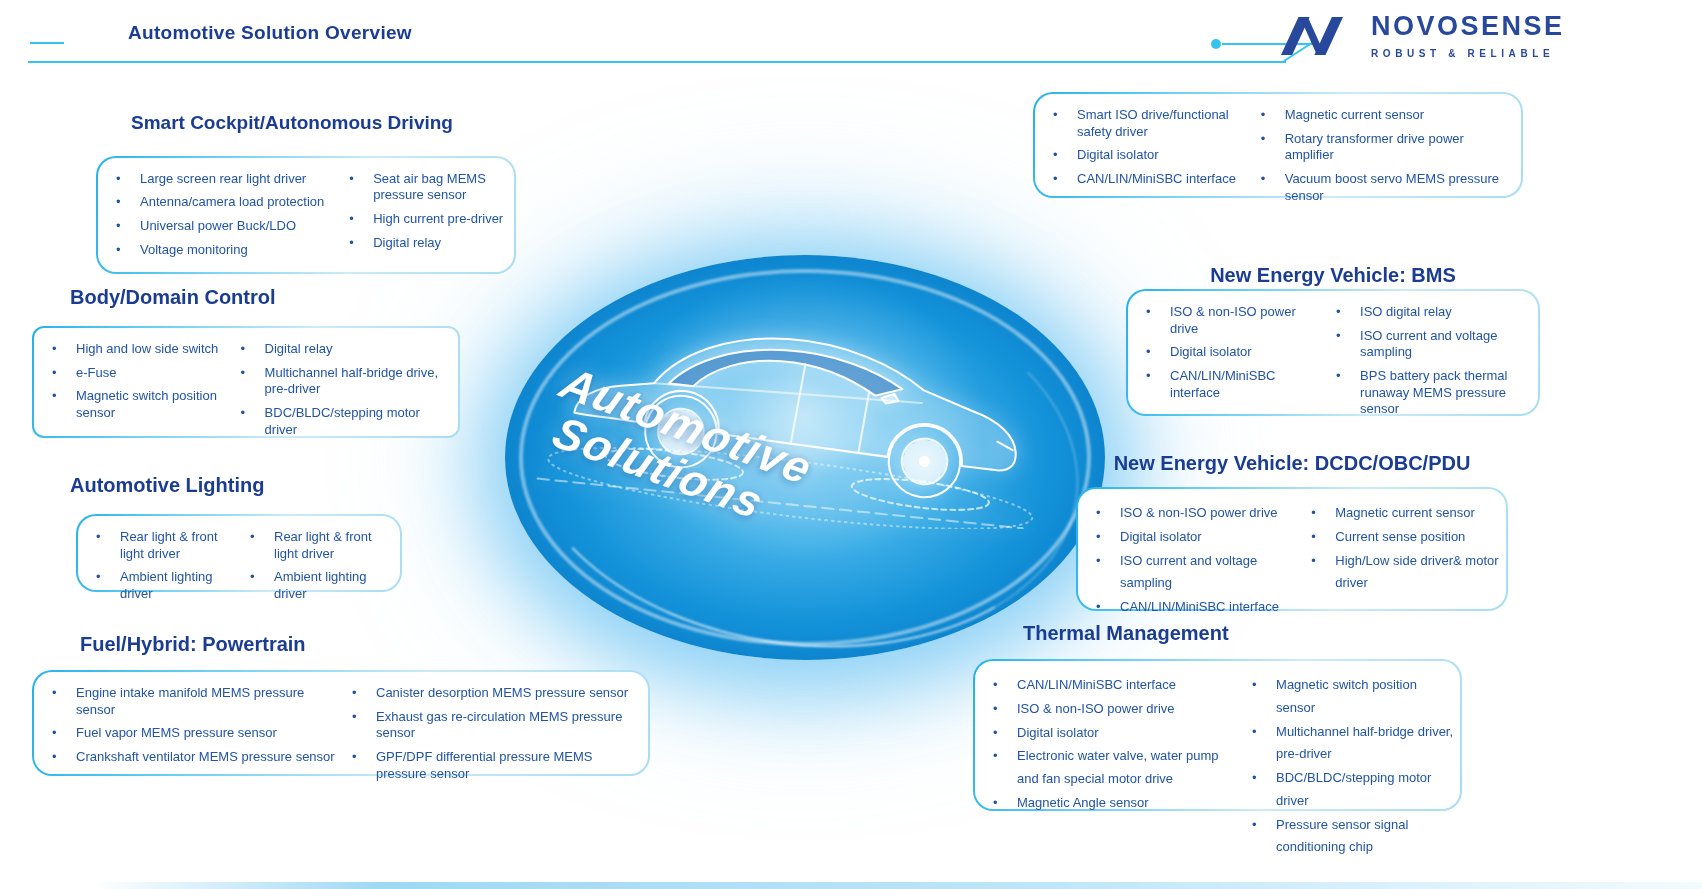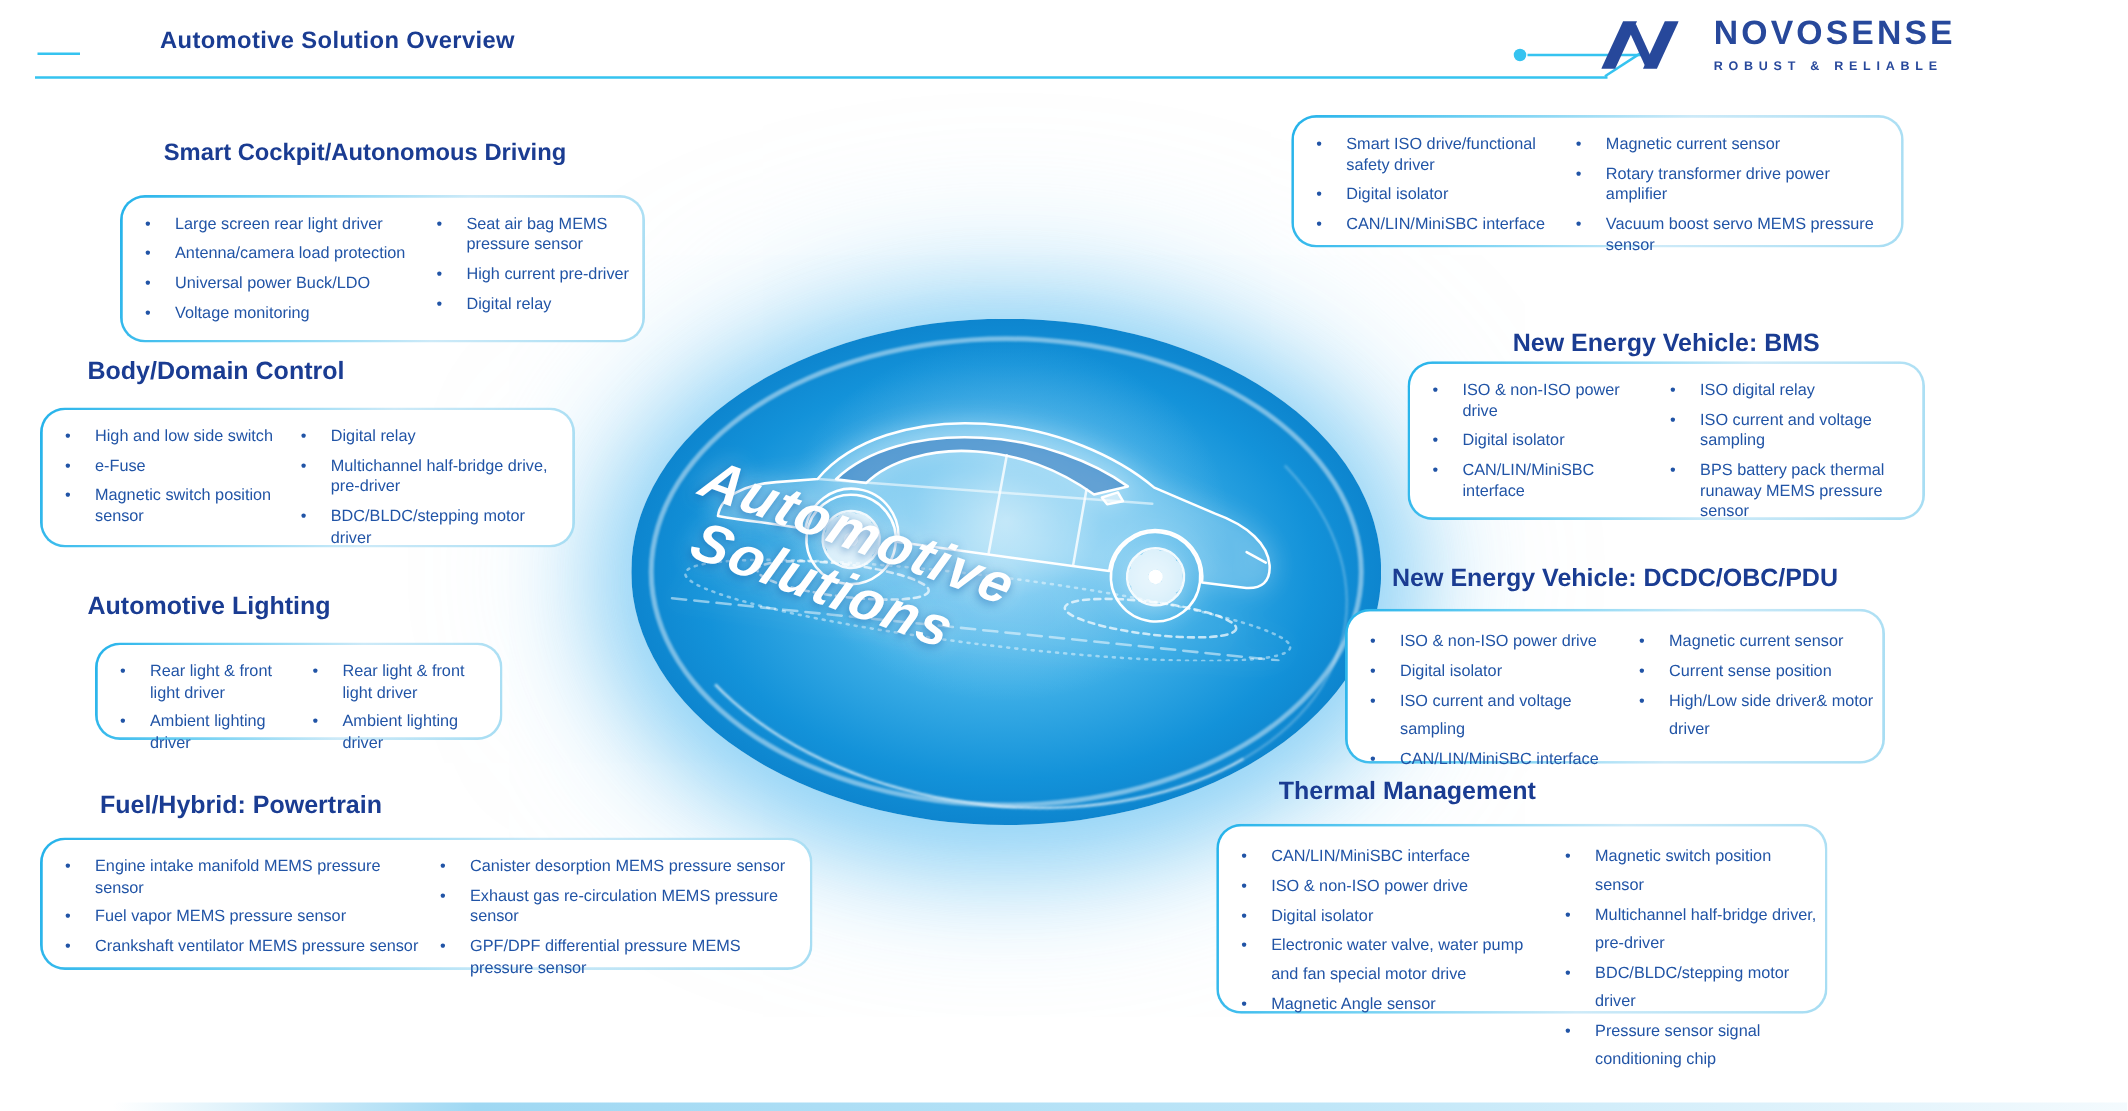--- a/index.html
+++ b/index.html
@@ -45,21 +45,21 @@
   .roomy li { line-height:1.75 !important; margin-bottom:1px !important; }
 
   .s1 { left:96px;  top:84px;  width:420px;margin-top:28px; } .s1 h2 { font-size:19px; margin:0 0 22px 35px; }
   .s2 { left:32px;  top:286px; width:428px; } .s2 h2 { margin:0 0 17px 38px; }
   .s3 { left:32px;  top:474px; width:326px; } .s3 h2 { margin:0 0 17px 38px; }
   .s4 { left:32px;  top:633px; width:618px; } .s4 h2 { margin:0 0 14px 48px; }
   .r1 { left:1033px; top:92px;  width:490px; } .r1 h2 { text-align:center; margin:0 0 12px 0; }
   .r2 { left:1126px; top:264px; width:414px; } .r2 h2 { text-align:center; margin:0 0 2px 0; }
   .r3 { left:1076px; top:452px; width:432px; } .r3 h2 { text-align:center; margin:0 0 12px 0; }
   .r4 { left:973px;  top:622px; width:489px; } .r4 h2 { margin:0 0 14px 50px; }
-  .s1 .box { height:118px; } .s2 .box { height:112px; } .s3 .box { height:78px;margin-left:44px; }
+  .s1 .box { height:118px; } .s2 .box { height:112px;border-radius:12px; } .s3 .box { height:78px;margin-left:44px; }
   .s4 .box { height:106px; } .s4 li { margin-bottom:6px; }
   .r1 .box { height:106px; } .r2 .box { height:127px; }
   .r3 .box { height:124px; } .r4 .box { height:152px; }
 
   
   .center-stage { position:absolute; left:450px; top:165px; width:700px; height:520px; z-index:1; }
   .halo { position:absolute; inset:0;
     background: radial-gradient(ellipse 50% 50% at 50% 56%,
       rgba(165,218,247,0.95) 28%, rgba(175,222,248,0.55) 52%,
       rgba(205,236,252,0.28) 70%, rgba(255,255,255,0) 88%); }

